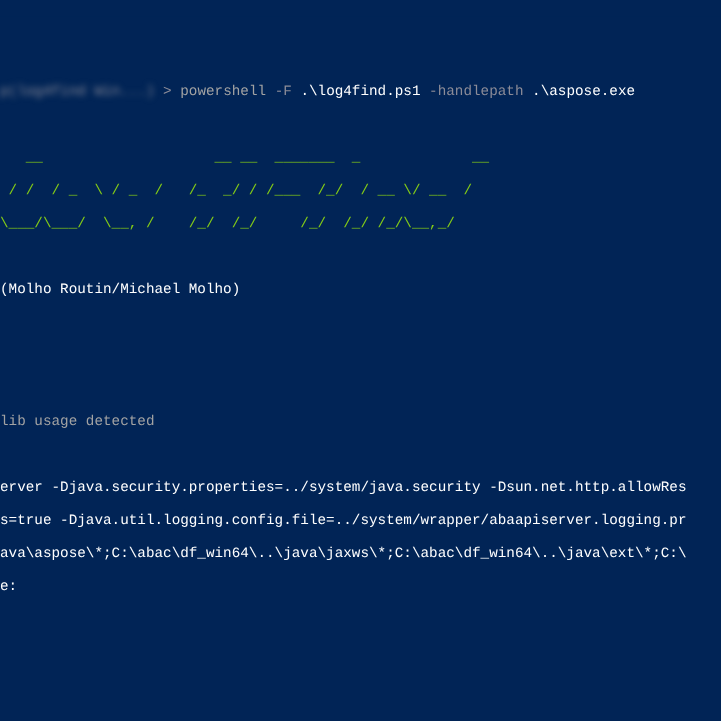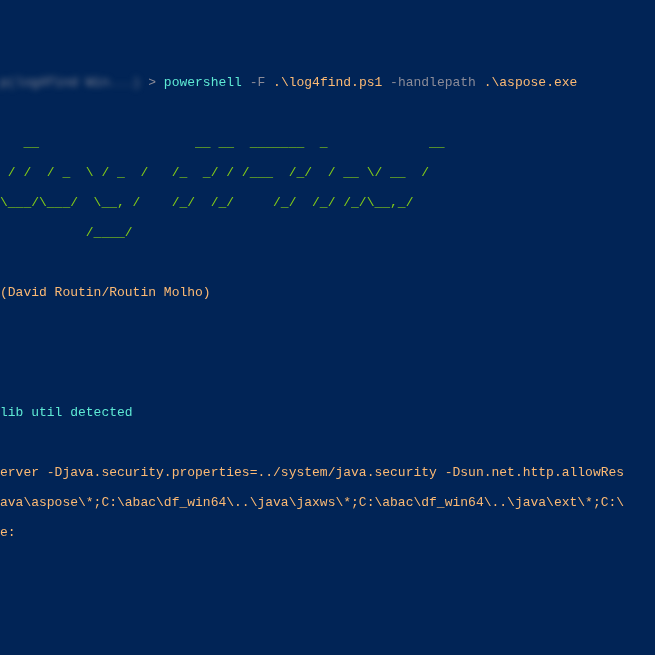--- a/index.html
+++ b/index.html
@@ -1,44 +1,44 @@
 <!DOCTYPE html>
 <html><head>
 <meta charset="utf-8">
 <style>
   html,body{margin:0;padding:0;width:655px;height:655px;overflow:hidden;
     background:#012456;font-family:Consolas,'Courier New',monospace;
     font-size:13px;line-height:15px;color:#eeedf0;white-space:pre}
   .win{padding:0}
-  .w{color:#fdba74}
-  .y{color:#5eead4}
+  .w{color:#ffffff}
+  .y{color:#a3a3a3}
   .gr{color:#8c8c98}
   .blur{filter:blur(3px)}
   .line{display:block}
   .ascii{color:#84cc16;letter-spacing:0px}
 </style>
 </head>
 <body>
 
 
 <div class="win">
 <span class="line"><span class="gr blur">p(log4find Win...)</span><span class="gr"> &gt; </span><span class="y">powershell</span><span class="gr"> -F </span><span class="w">.\log4find.ps1</span><span class="gr"> -handlepath </span><span class="w">.\aspose.exe</span></span>
 <span class="line"> </span>
 <span class="line ascii">   __                    __ __  _______  _             __</span>
 <span class="line ascii"> / /  / _  \ / _  /   /_  _/ / /___  /_/  / __ \/ __  /</span>
 <span class="line ascii">\___/\___/  \__, /    /_/  /_/     /_/  /_/ /_/\__,_/</span>
-<span class="line ascii">           /____/</span>
 <span class="line"> </span>
-<span class="line w">(David Routin/Routin Molho)</span>
+<span class="line w">(Molho Routin/Michael Molho)</span>
 <span class="line"> </span>
 <span class="line"> </span>
 <span class="line"> </span>
-<span class="line y">lib util detected</span>
+<span class="line y">lib usage detected</span>
 <span class="line"> </span>
 <span class="line w">erver -Djava.security.properties=../system/java.security -Dsun.net.http.allowRes</span>
+<span class="line w">s=true -Djava.util.logging.config.file=../system/wrapper/abaapiserver.logging.pr</span>
 <span class="line w">ava\aspose\*;C:\abac\df_win64\..\java\jaxws\*;C:\abac\df_win64\..\java\ext\*;C:\</span>
 <span class="line w">e:</span>
 
 
 
 
 
 
 
 

